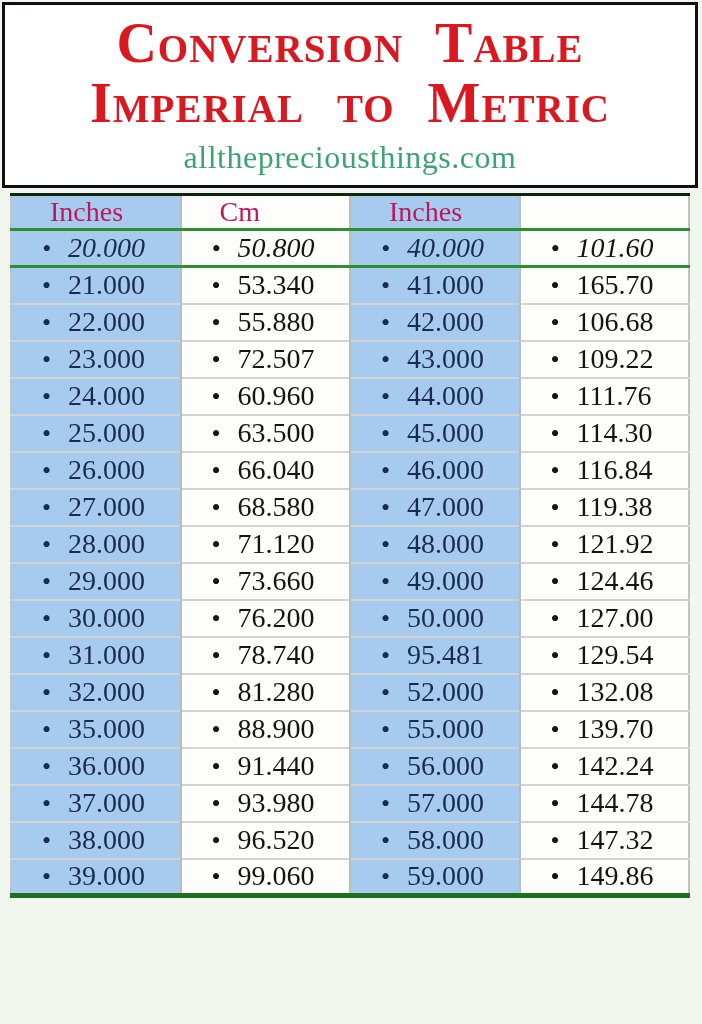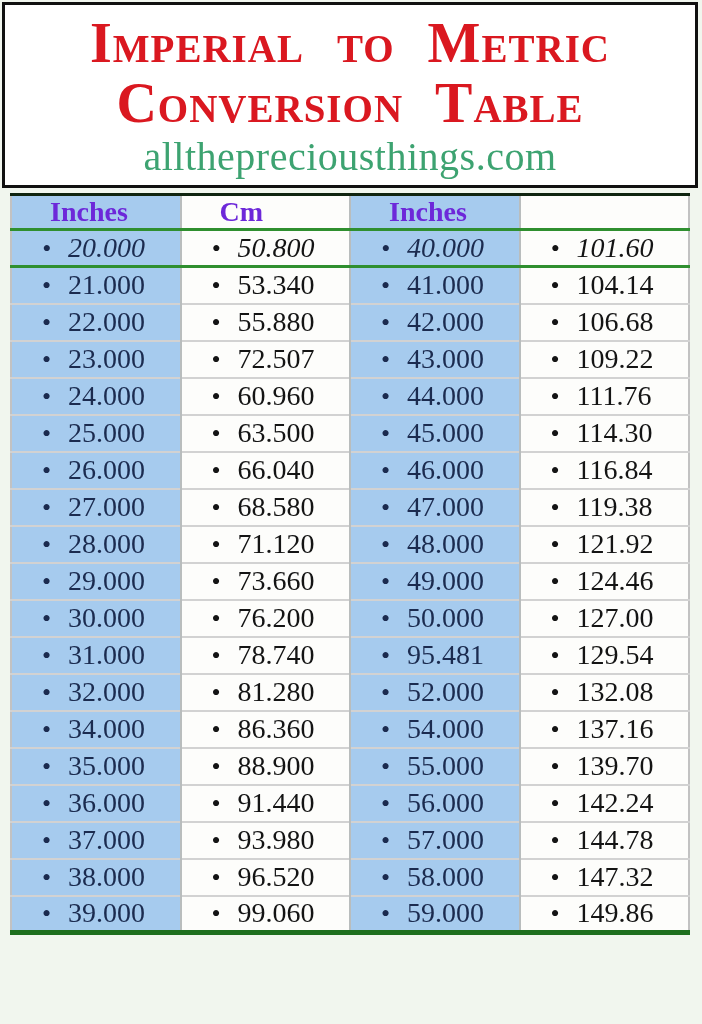--- a/index.html
+++ b/index.html
@@ -28,21 +28,21 @@
     font-variant: small-caps;
     font-weight: 700;
     font-size: 56px;
     line-height: 60px;
     color: #da1820;
     letter-spacing: 1px;
     word-spacing: 18px;
     white-space: nowrap;
   }
   .website {
-    font-size: 40px;
+    font-size: 32px;
     line-height: 48px;
     color: #3da371;
     letter-spacing: 0.5px;
     white-space: nowrap;
     text-align: center;
   }
 
   
   table.conv {
     position: absolute;
@@ -54,24 +54,24 @@
     border-right: 2px solid #c2c2c2;
   }
   table.conv th, table.conv td {
     overflow: hidden;
     white-space: nowrap;
     text-align: left;
     vertical-align: middle;
   }
   table.conv th {
     height: 34px;
-    font-weight: 700;
+    font-weight: 400;
     font-size: 28px;
     padding-left: 38px;
-    color: #6d28d9;
+    color: #be185d;
   }
   table.conv td {
     height: 37px;
     font-size: 28px;
     padding-left: 30px;
   }
   .c-blue  { background: #a6cbee; color: #1b2b4f; }
   .c-white { background: #fdfdfb; color: #141414; }
   td + td, th + th { border-left: 2px solid #b9bdbd; }
 
@@ -86,22 +86,22 @@
   .bullet {
     display: inline-block;
     width: 26px;
     font-size: 26px;
   }
 </style>
 </head>
 <body>
 
 <div class="header-box">
+  <div class="title-line">Conversion Table</div>
   <div class="title-line">Imperial to Metric</div>
-  <div class="title-line">Conversion Table</div>
   <div class="website">allthepreciousthings.com</div>
 </div>
 
 <table class="conv">
   <thead>
     <tr>
       <th class="c-blue">Inches</th>
       <th class="c-white">Cm</th>
       <th class="c-blue">Inches</th>
       <th class="c-white"></th>
@@ -111,21 +111,21 @@
       <tr class="green-sep">
         <td class="c-blue"><span class="bullet">•</span><span>20.000</span></td>
         <td class="c-white"><span class="bullet">•</span><span>50.800</span></td>
         <td class="c-blue"><span class="bullet">•</span><span>40.000</span></td>
         <td class="c-white"><span class="bullet">•</span><span>101.60</span></td>
       </tr>
       <tr>
         <td class="c-blue"><span class="bullet">•</span><span>21.000</span></td>
         <td class="c-white"><span class="bullet">•</span><span>53.340</span></td>
         <td class="c-blue"><span class="bullet">•</span><span>41.000</span></td>
-        <td class="c-white"><span class="bullet">•</span><span>104.14</span></td>
+        <td class="c-white"><span class="bullet">•</span><span>165.70</span></td>
       </tr>
       <tr>
         <td class="c-blue"><span class="bullet">•</span><span>22.000</span></td>
         <td class="c-white"><span class="bullet">•</span><span>55.880</span></td>
         <td class="c-blue"><span class="bullet">•</span><span>42.000</span></td>
         <td class="c-white"><span class="bullet">•</span><span>106.68</span></td>
       </tr>
       <tr>
         <td class="c-blue"><span class="bullet">•</span><span>23.000</span></td>
         <td class="c-white"><span class="bullet">•</span><span>72.507</span></td>
@@ -180,26 +180,20 @@
         <td class="c-blue"><span class="bullet">•</span><span>95.481</span></td>
         <td class="c-white"><span class="bullet">•</span><span>129.54</span></td>
       </tr>
       <tr>
         <td class="c-blue"><span class="bullet">•</span><span>32.000</span></td>
         <td class="c-white"><span class="bullet">•</span><span>81.280</span></td>
         <td class="c-blue"><span class="bullet">•</span><span>52.000</span></td>
         <td class="c-white"><span class="bullet">•</span><span>132.08</span></td>
       </tr>
       <tr>
-        <td class="c-blue"><span class="bullet">•</span><span>34.000</span></td>
-        <td class="c-white"><span class="bullet">•</span><span>86.360</span></td>
-        <td class="c-blue"><span class="bullet">•</span><span>54.000</span></td>
-        <td class="c-white"><span class="bullet">•</span><span>137.16</span></td>
-      </tr>
-      <tr>
         <td class="c-blue"><span class="bullet">•</span><span>35.000</span></td>
         <td class="c-white"><span class="bullet">•</span><span>88.900</span></td>
         <td class="c-blue"><span class="bullet">•</span><span>55.000</span></td>
         <td class="c-white"><span class="bullet">•</span><span>139.70</span></td>
       </tr>
       <tr>
         <td class="c-blue"><span class="bullet">•</span><span>36.000</span></td>
         <td class="c-white"><span class="bullet">•</span><span>91.440</span></td>
         <td class="c-blue"><span class="bullet">•</span><span>56.000</span></td>
         <td class="c-white"><span class="bullet">•</span><span>142.24</span></td>

